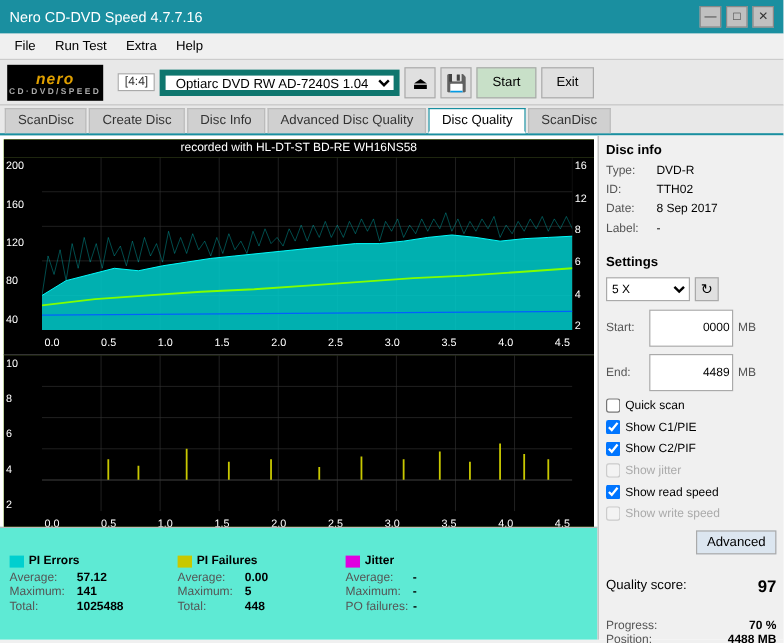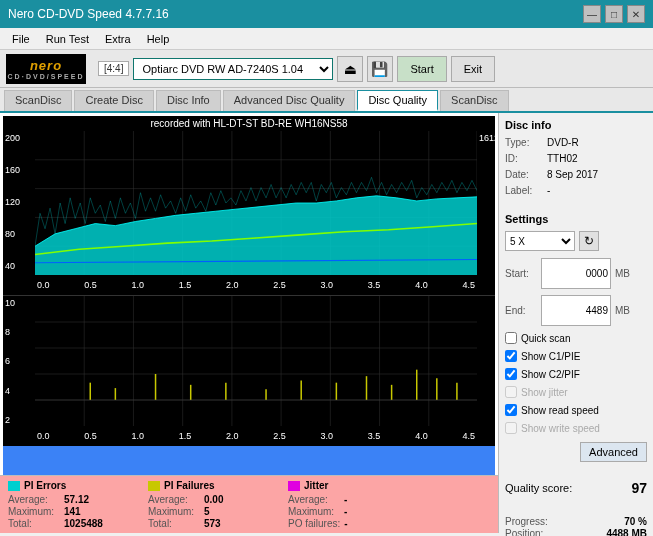--- a/index.html
+++ b/index.html
@@ -72,21 +72,21 @@
     .nero-logo-bottom { font-size: 7px; color: #aaa; letter-spacing: 2px; }
 
     .drive-select {
       display: flex; align-items: center; gap: 4px;
     }
     .drive-badge {
       background: white; border: 1px solid #aaa;
       padding: 1px 5px; font-size: 10px; color: #333;
     }
     .drive-dropdown {
-      border: 1px solid #0f766e; background: white;
+      border: 5px solid #0f766e; background: white;
       height: 22px; width: 200px; font-size: 11px; padding: 0 4px;
     }
     .toolbar-icon-btn {
       width: 26px; height: 26px;
       background: #e0e0e0; border: 1px solid #aaa;
       display: flex; align-items: center; justify-content: center;
       cursor: pointer; font-size: 14px;
     }
     .toolbar-btn {
       height: 26px; padding: 0 12px;
@@ -157,21 +157,21 @@
       font-size: 9px;
       text-align: left;
     }
     .chart-y-axis-right {
       position: absolute;
       right: 0;
       top: 0;
       bottom: 0;
       width: 18px;
       display: flex;
-      flex-direction: row;
+      flex-direction: column;
       justify-content: space-between;
       padding: 2px 2px;
       color: white;
       font-size: 9px;
       text-align: left;
     }
     .chart-x-axis {
       position: absolute;
       bottom: 0;
       left: 32px;
@@ -273,23 +273,23 @@
       display: flex; justify-content: space-between;
       font-size: 10px; margin-bottom: 1px;
     }
     .progress-key { color: #555; }
     .progress-val { color: #000; font-weight: bold; }
 
     
     svg { display: block; }
 
     .bottom-stats {
-      background: #fca5a5;
+      background: #5eead4;
       border-top: 1px solid #bbb;
-      padding: 4px 8px;
+      padding: 22px 8px;
       display: flex;
       gap: 0;
     }
     .bs-group {
       display: flex; flex-direction: column; gap: 1px;
       min-width: 140px;
       padding-right: 12px;
     }
     .bs-header {
       display: flex; align-items: center; gap: 4px;
@@ -346,21 +346,21 @@
   <div class="tab">Disc Info</div>
   <div class="tab">Advanced Disc Quality</div>
   <div class="tab active">Disc Quality</div>
   <div class="tab">ScanDisc</div>
 </div>
 
 <div class="main-content">
 
   <div style="flex:1; display:flex; flex-direction:column; min-width:0;">
 
-    <div style="flex:1; background:#3b82f6; margin:3px 3px 0 3px; position:relative; overflow:hidden;">
+    <div style="flex:1; background:#bef264; margin:3px 3px 0 3px; position:relative; overflow:hidden;">
 
       <div class="chart-title">recorded with HL-DT-ST BD-RE  WH16NS58</div>
 
       <div class="upper-chart">
 
         <div class="chart-y-axis">
           <span>200</span>
           <span>160</span>
           <span>120</span>
           <span>80</span>
@@ -509,21 +509,21 @@
         <div class="bs-row">
           <span class="bs-key">Average:</span>
           <span class="bs-val">0.00</span>
         </div>
         <div class="bs-row">
           <span class="bs-key">Maximum:</span>
           <span class="bs-val">5</span>
         </div>
         <div class="bs-row">
           <span class="bs-key">Total:</span>
-          <span class="bs-val">573</span>
+          <span class="bs-val">448</span>
         </div>
       </div>
       <div class="bs-group">
         <div class="bs-header">
           <span class="legend-sq" style="background:#e000e0;"></span>
           <span>Jitter</span>
         </div>
         <div class="bs-row">
           <span class="bs-key">Average:</span>
           <span class="bs-val">-</span>

